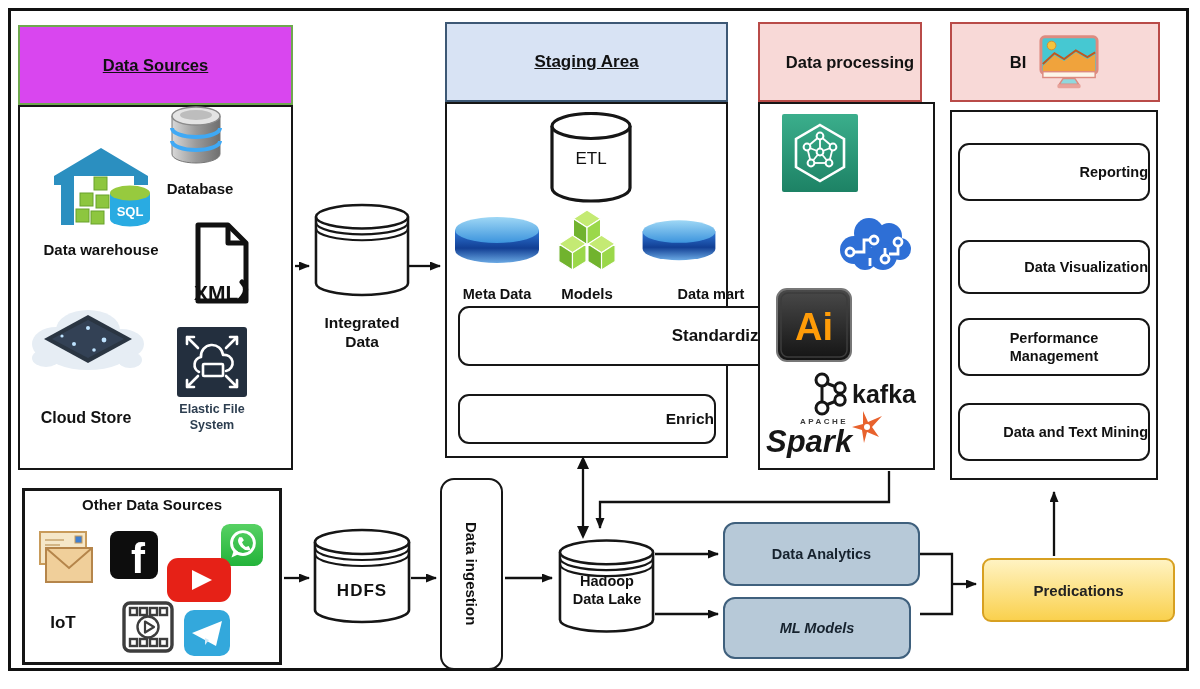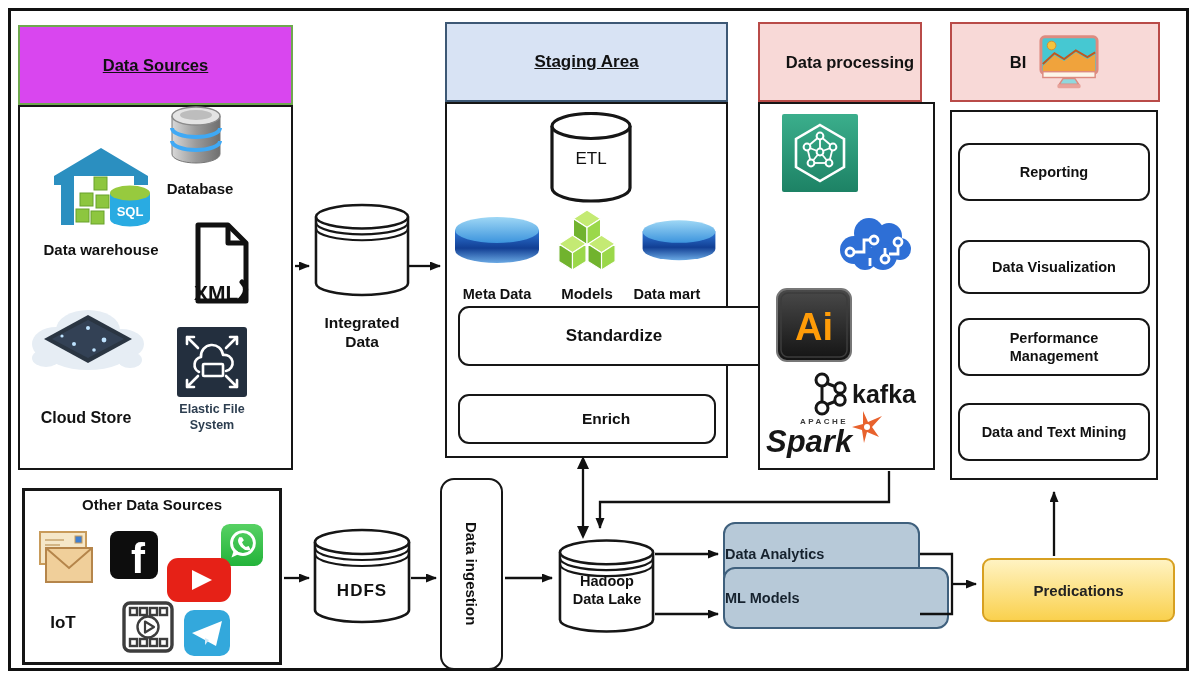--- a/index.html
+++ b/index.html
@@ -7,23 +7,23 @@
   #canvas{position:relative;width:1200px;height:689px;background:#fff;overflow:hidden;}
   .abs{position:absolute;}
   .panel{background:#fff;border:2.4px solid #161616;box-sizing:border-box;}
   .hdr{display:flex;align-items:center;justify-content:center;font-weight:bold;font-size:16.5px;box-sizing:border-box;}
   .hdr-green{background:#d946ef;border:2.2px solid #6fa84f;}
   .hdr-blue{background:#d8e3f4;border:2.2px solid #3d5875;}
   .hdr-red{background:#f8d9d7;border:2.2px solid #b94b48;}
   .underline{text-decoration:underline;}
   .lbl{text-align:center;font-weight:bold;line-height:1.25;}
   .rb{border:2.3px solid #161616;border-radius:11px;background:#fff;display:flex;align-items:center;
-      justify-content:center;font-weight:bold;font-size:14.5px;text-align:center;line-height:1.25;box-sizing:border-box;}
+      justify-content:flex-end;font-weight:bold;font-size:14.5px;text-align:center;line-height:1.25;box-sizing:border-box;}
   .grayblue{background:#b7c9d8;border:2.2px solid #3f607d;border-radius:12px;display:flex;align-items:center;
-      font-weight:bold;font-size:14.5px;color:#16222e;box-sizing:border-box;}
+      justify-content:center;font-weight:bold;font-size:14.5px;color:#16222e;box-sizing:border-box;}
   .pred{background:linear-gradient(180deg,#fff3c2 0%,#fad14e 100%);border:2.2px solid #d7a021;border-radius:9px;
       display:flex;align-items:center;justify-content:center;font-weight:bold;font-size:15px;color:#222;box-sizing:border-box;}
   .vtext{writing-mode:vertical-rl;text-orientation:mixed;font-weight:bold;font-size:15px;
       display:flex;align-items:center;justify-content:center;}
   .ing{border:2.4px solid #161616;border-radius:14px;background:#fff;box-sizing:border-box;
       display:flex;align-items:center;justify-content:center;}
   #overlay{position:absolute;left:0;top:0;pointer-events:none;z-index:6;}
   .icon{display:block;}
 </style>
 </head>
@@ -237,21 +237,21 @@
       <polygon points="61,38 47,47 47,65 61,56" fill="#9bd84a"></polygon>
     </g>
   </svg>
   <svg class="abs icon" style="left:640px;top:216px;" width="78" height="52" viewBox="0 0 90 56">
     <path d="M3,16 v20 a42,13 0 0 0 84,0 v-20 z" fill="url(#diskBody)"></path>
     <ellipse cx="45" cy="16" rx="42" ry="13" fill="url(#diskTop)"></ellipse>
   </svg>
 
   <div class="abs lbl" style="left:444px;top:285px;width:106px;font-size:14.5px;">Meta Data</div>
   <div class="abs lbl" style="left:550px;top:285px;width:74px;font-size:15px;">Models</div>
-  <div class="abs lbl" style="left:620px;top:285px;width:94px;font-size:14.5px;">Data mart</div>
+  <div class="abs lbl" style="left:664px;top:285px;width:94px;font-size:14.5px;">Data mart</div>
 
   <div class="abs rb" style="left:458px;top:306px;width:312px;height:60px;font-size:17px;">
       <span>Standardize</span>
     </div>
   <div class="abs rb" style="left:458px;top:394px;width:258px;height:50px;font-size:15.5px;padding-left:38px;">
       <span>Enrich</span>
     </div>
 
   
   <div class="abs hdr hdr-red" style="left:758px;top:22px;width:164px;height:80px;padding-left:20px;">
@@ -375,21 +375,21 @@
   <svg class="abs icon" style="left:557px;top:537px;" width="99" height="98" viewBox="0 0 100 96">
     <path d="M3,14 v68 a47,12 0 0 0 94,0 v-68" fill="#fff" stroke="#161616" stroke-width="2.6"></path>
     <ellipse cx="50" cy="14" rx="47" ry="12" fill="#fff" stroke="#161616" stroke-width="2.6"></ellipse>
     <path d="M3,20 a47,12 0 0 0 94,0 M3,26 a47,12 0 0 0 94,0" fill="none" stroke="#161616" stroke-width="2.2"></path>
   </svg>
   <div class="abs lbl" style="left:565px;top:572px;width:84px;font-size:14.5px;">Hadoop Data Lake</div>
 
   <div class="abs grayblue" style="left:723px;top:522px;width:197px;height:64px;">
       <span>Data Analytics</span>
     </div>
-  <div class="abs grayblue" style="left:723px;top:567px;width:226px;height:62px;">
+  <div class="abs grayblue" style="left:723px;top:597px;width:188px;height:62px;font-style:italic;">
       <span>ML Models</span>
     </div>
 
   <div class="abs pred" style="left:982px;top:558px;width:193px;height:64px;">
       <span>Predications</span>
     </div>
 
   
   <svg id="overlay" width="1200" height="689" viewBox="0 0 1200 689">
     <defs>

